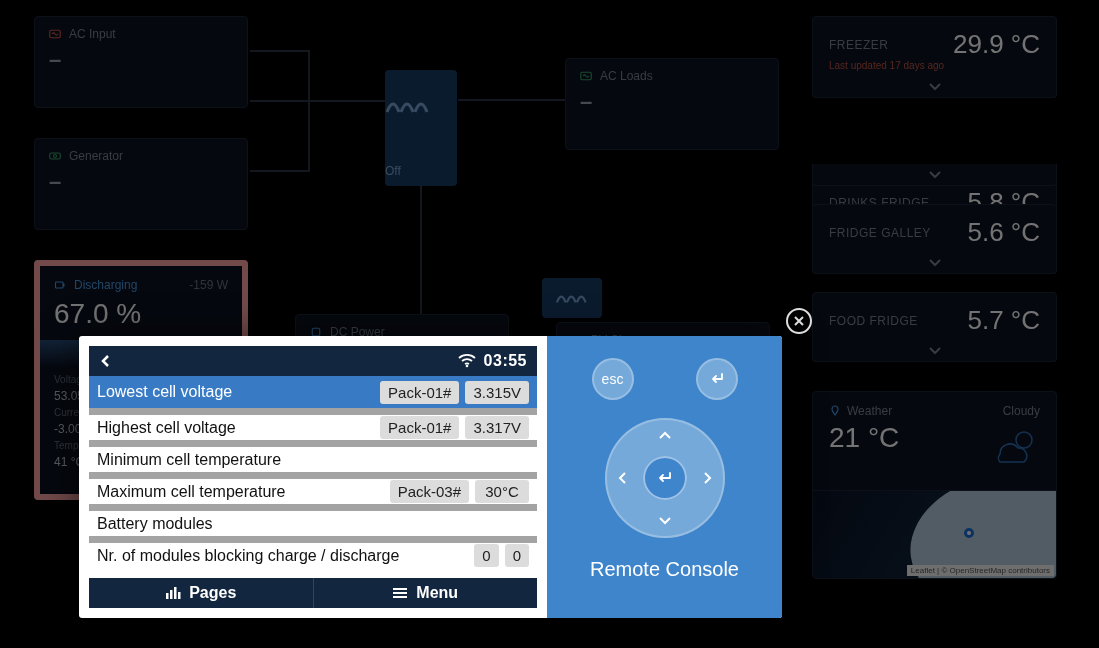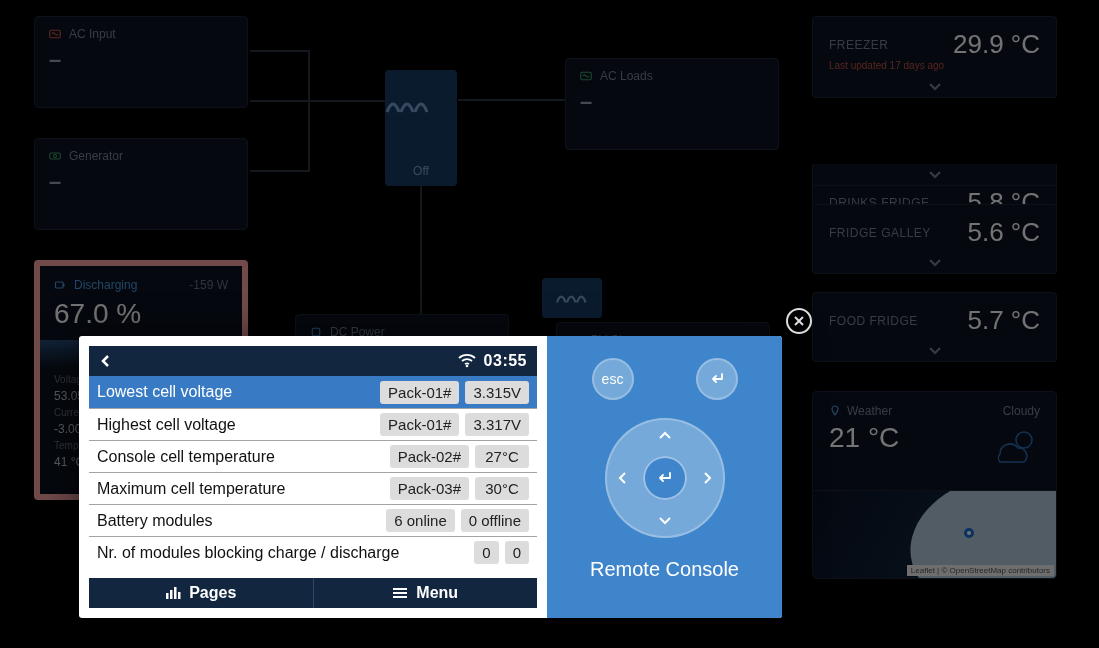--- a/index.html
+++ b/index.html
@@ -19,21 +19,21 @@
     border: 1px solid #1c2738;
     border-radius: 4px;
     padding: 10px 14px;
   }
   .card .title { font-size: 12px; color: #7b8596; display: flex; align-items: center; gap: 8px; }
   .dot { width: 12px; height: 12px; display: inline-block; }
   .card .dash { font-size: 22px; color: #9aa5b5; margin-top: 6px; font-weight: 600; }
 
   .inverter {
     position: absolute; left: 385px; top: 70px; width: 72px; height: 116px;
-    background: #1a3d66; border-radius: 4px; text-align: center;
+    background: #1a3d66; border-radius: 4px; text-align: left;
   }
   .inverter .logo { margin-top: 22px; color: #7aa4d6; }
   .inverter .off { position: absolute; bottom: 8px; left: 0; right: 0; font-size: 12px; color: #7aa4d6; }
   .minisq {
     position: absolute; width: 60px; height: 40px; background: #1a3d66; border-radius: 4px;
     display: flex; align-items: center; justify-content: center; color: #7aa4d6;
   }
   
   .line { position: absolute; background: #2a3444; }
 
@@ -98,21 +98,21 @@
     background:#12263f; color:#fff; height:30px; display:flex;
     align-items:center; padding:0 10px; font-weight:700;
   }
   .lcd-header .back { cursor:pointer; }
   .lcd-header .sp { flex:1; }
   .lcd-header .time { font-size:16px; letter-spacing:.5px; }
   .lcd-rows { flex:1; display:flex; flex-direction:column; }
   .lrow {
     display:flex; align-items:center; justify-content:space-between;
     padding:0 8px; height:32px; font-size:16px; color:#111;
-    border-top:1px solid #a3a3a3;
+    border-top:7px solid #a3a3a3;
   }
   .lrow.sel { background:#387bc4; color:#fff; border-top:none;}
   .chips { display:flex; gap:6px; }
   .chip {
     background:#dcdcdc; color:#222; font-size:15px; padding:3px 8px;
     border-radius:3px; min-width:54px; text-align:center;
   }
   .lcd-footer {
     background:#12263f; color:#fff; height:30px; display:flex;
   }
@@ -369,39 +369,31 @@
         </span>
       </div>
       <div class="lrow">
         <span>Highest cell voltage</span>
         <span class="chips">
           <span class="chip">Pack-01#</span>
           <span class="chip">3.317V</span>
         </span>
       </div>
       <div class="lrow">
-        <span>Console cell temperature</span>
-        <span class="chips">
-          <span class="chip">Pack-02#</span>
-          <span class="chip">27°C</span>
-        </span>
+        <span>Minimum cell temperature</span>
       </div>
       <div class="lrow">
         <span>Maximum cell temperature</span>
         <span class="chips">
           <span class="chip">Pack-03#</span>
           <span class="chip">30°C</span>
         </span>
       </div>
       <div class="lrow">
         <span>Battery modules</span>
-        <span class="chips">
-          <span class="chip">6 online</span>
-          <span class="chip">0 offline</span>
-        </span>
       </div>
       <div class="lrow">
         <span>Nr. of modules blocking charge / discharge</span>
         <span class="chips">
           <span class="chip" style="min-width:24px;">0</span>
           <span class="chip" style="min-width:24px;">0</span>
         </span>
       </div>
     </div>
 

